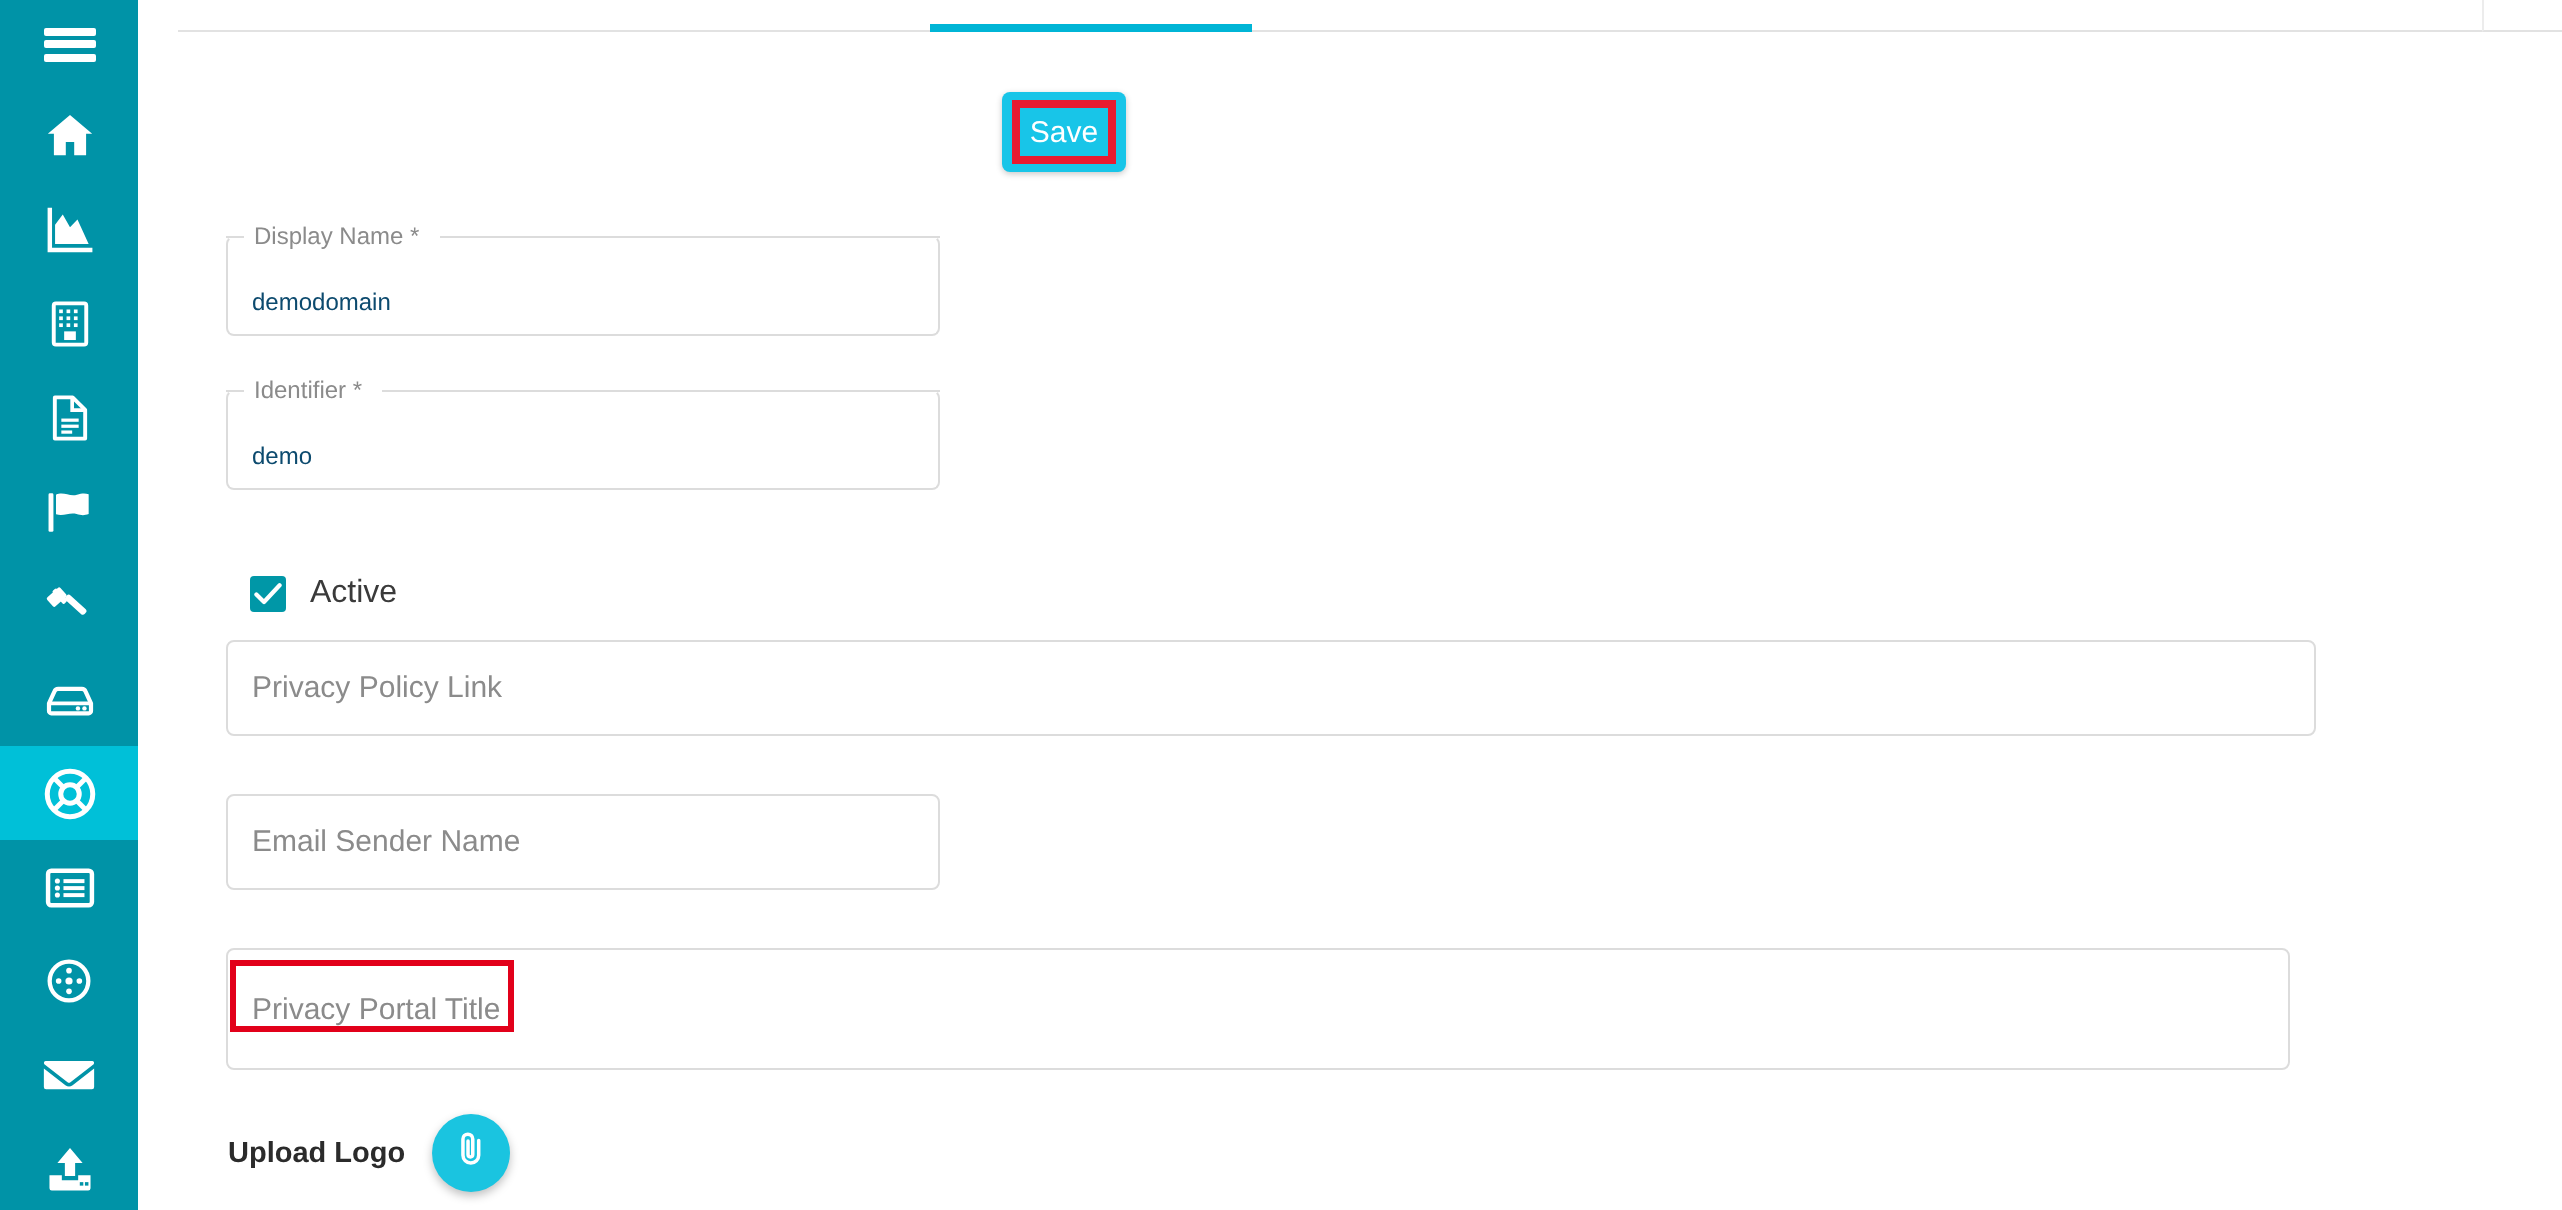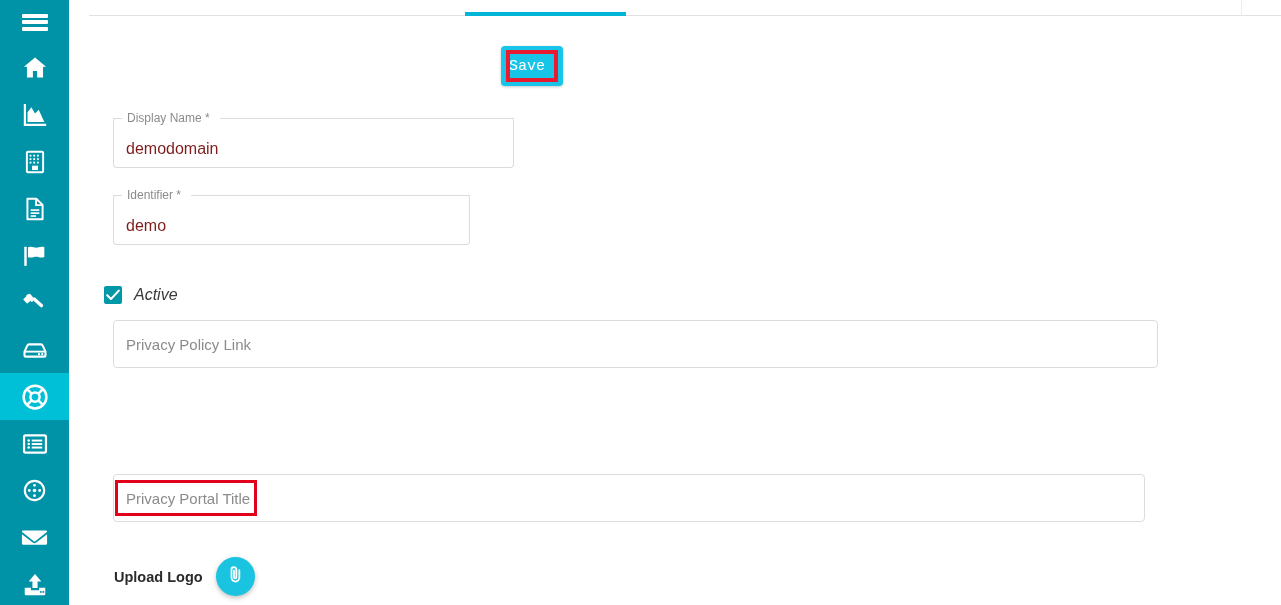--- a/index.html
+++ b/index.html
@@ -83,22 +83,22 @@
     top: 50%;
     transform: translateY(-50%);
     font-size: 15px;
     color: #8b8b8b;
     white-space: nowrap;
   }
   .field .val {
     position: absolute;
     left: 12px;
     bottom: 9px;
-    font-size: 16px;
-    color: #7f1d1d;
+    font-size: 12px;
+    color: #0c4a6e;
     white-space: nowrap;
   }
   
   .field.notched {
     border-top-color: transparent;
   }
   .notch-line-left, .notch-line-right {
     position: absolute;
     top: -1px;
     height: 1px;
@@ -143,41 +143,41 @@
   #save-hl {
     position: absolute;
     left: 437px; top: 50px;
     width: 52px; height: 32px;
     border: 4px solid #e81b30;
     pointer-events: none;
   }
   #save-label {
     position: absolute;
     left: 432px; top: 46px;
-    width: 52px; height: 40px;
+    width: 62px; height: 40px;
     display: flex; align-items: center; justify-content: center;
     color: #ffffff;
     font-size: 15px;
-    font-family: Liberation Mono, monospace;
+    font-family: Liberation Sans, sans-serif;
     pointer-events: none;
   }
 
   
-  #display-name { left: 44px; top: 118px; width: 401px; height: 50px; }
+  #display-name { left: 44px; top: 118px; width: 357px; height: 50px; }
   #identifier   { left: 44px; top: 195px; width: 357px; height: 50px; }
   #privacy-policy { left: 44px; top: 320px; width: 1045px; height: 48px; }
   #email-sender   { left: 44px; top: 397px; width: 357px; height: 48px; }
-  #privacy-portal { left: 44px; top: 474px; width: 1032px; height: 48px; }
+  #privacy-portal { left: 44px; top: 474px; width: 1032px; height: 61px; }
 
   
   #active-row {
     position: absolute;
-    left: 35px; top: 284px;
+    left: 56px; top: 284px;
     height: 22px;
-    display: flex; align-items: center; font-style: italic;
+    display: flex; align-items: flex-end;
   }
   #active-box {
     width: 18px; height: 18px;
     background: #0097a7;
     border-radius: 2px;
     position: relative;
     cursor: pointer;
   }
   #active-box svg { position: absolute; left: 2px; top: 3px; }
   #active-label {
@@ -409,20 +409,23 @@
         <path d="M1.2 6.2 5 10 12.8 1.6" fill="none" stroke="#ffffff" stroke-width="2.1" stroke-linecap="round" stroke-linejoin="round"></path>
       </svg>
     </span>
     <span id="active-label">Active</span>
   </div>
 
   <div class="field" id="privacy-policy">
     <span class="ph">Privacy Policy Link</span>
   </div>
 
+  <div class="field" id="email-sender">
+    <span class="ph">Email Sender Name</span>
+  </div>
 
   <div class="field" id="privacy-portal">
     <span class="ph">Privacy Portal Title</span>
   </div>
   <div id="portal-hl"></div>
 
   <div id="upload-row">
     <span id="upload-label">Upload Logo</span>
     <span id="upload-fab">
       <span>

